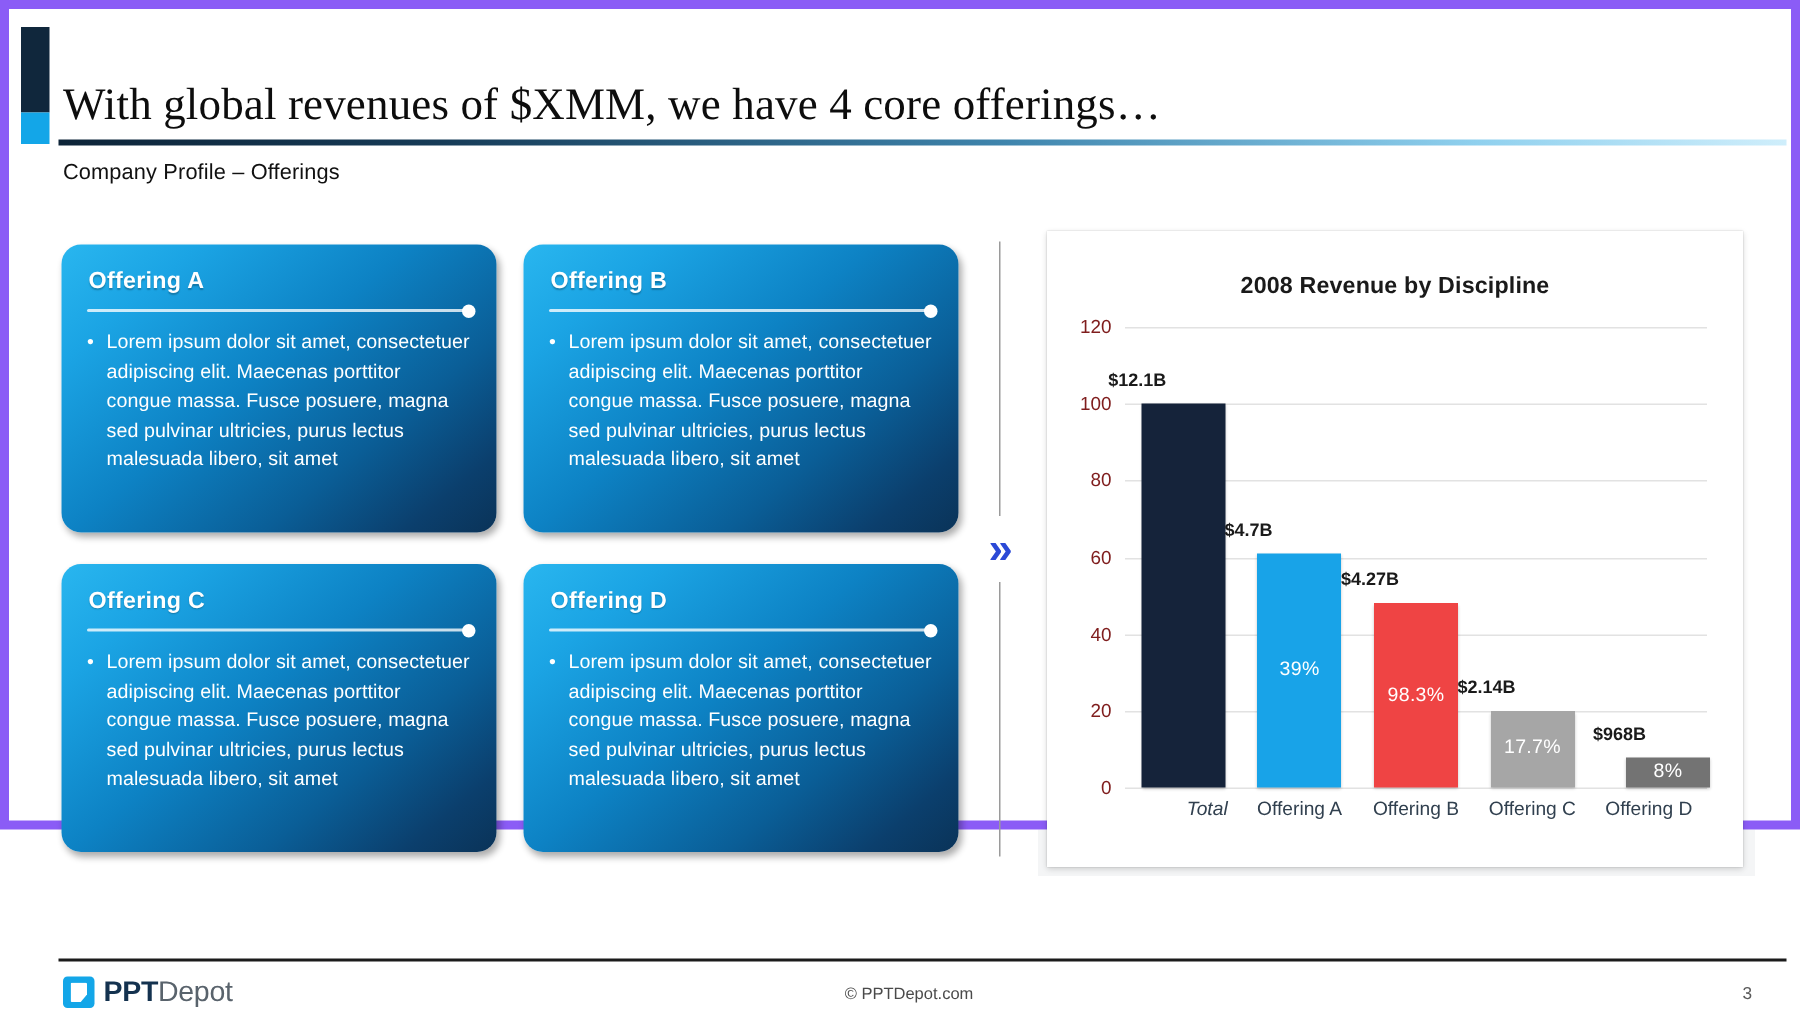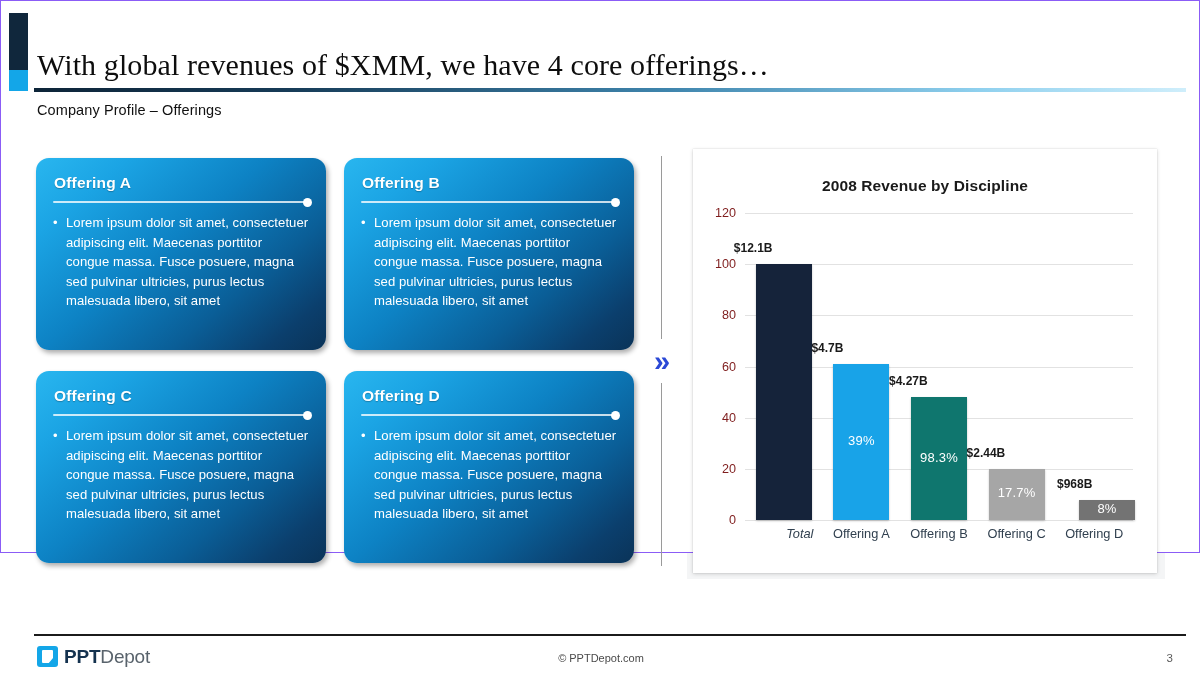--- a/index.html
+++ b/index.html
@@ -16,21 +16,21 @@
   }
 
   
   .slide {
     position: absolute;
     left: 0; top: 0;
     width: 1200px;
     height: 553px;
     background: #ffffff;
     box-sizing: border-box;
-    border: 1px solid #8b5cf6;
+    border: 6px solid #8b5cf6;
     padding-left: 44px;
   }
 
   
   .accent-bar {
     position: absolute;
     left: 8px;
     top: 12px;
     width: 19px;
     height: 78px;
@@ -407,27 +407,27 @@
         </div>
         <div class="bar" style="left: 10.8px; width: 56px; height: 255.833px; background: rgb(21, 35, 58);">
           <span class="val">$12.1B</span>
         </div>
         <div class="xtick" style="left: 16px; width: 77.6px; font-style: italic;">Total</div>
         <div class="bar" style="left: 88.4px; width: 56px; height: 156.058px; background: rgb(24, 163, 232);">
           <span class="val">$4.7B</span>
           <span class="pct" style="top: 69.0292px;">39%</span>
         </div>
         <div class="xtick" style="left: 77.6px; width: 77.6px;">Offering A</div>
-        <div class="bar" style="left: 166px; width: 56px; height: 122.8px; background: #0f766e;">
+        <div class="bar" style="left: 166px; width: 56px; height: 122.8px; background: #ef4444;">
           <span class="val">$4.27B</span>
           <span class="pct" style="top: 52.4px;">98.3%</span>
         </div>
         <div class="xtick" style="left: 155.2px; width: 77.6px;">Offering B</div>
         <div class="bar" style="left: 243.6px; width: 56px; height: 51.1667px; background: rgb(166, 166, 166);">
-          <span class="val">$2.44B</span>
+          <span class="val">$2.14B</span>
           <span class="pct" style="top: 16.5833px;">17.7%</span>
         </div>
         <div class="xtick" style="left: 232.8px; width: 77.6px;">Offering C</div>
         <div class="bar" style="left: 334px; width: 56px; height: 20.4667px; background: #737373;">
           <span class="val">$968B</span>
           <span class="pct" style="top: 1.23333px;">8%</span>
         </div>
         <div class="xtick" style="left: 310.4px; width: 77.6px;">Offering D</div>
       </div>
   </div>

